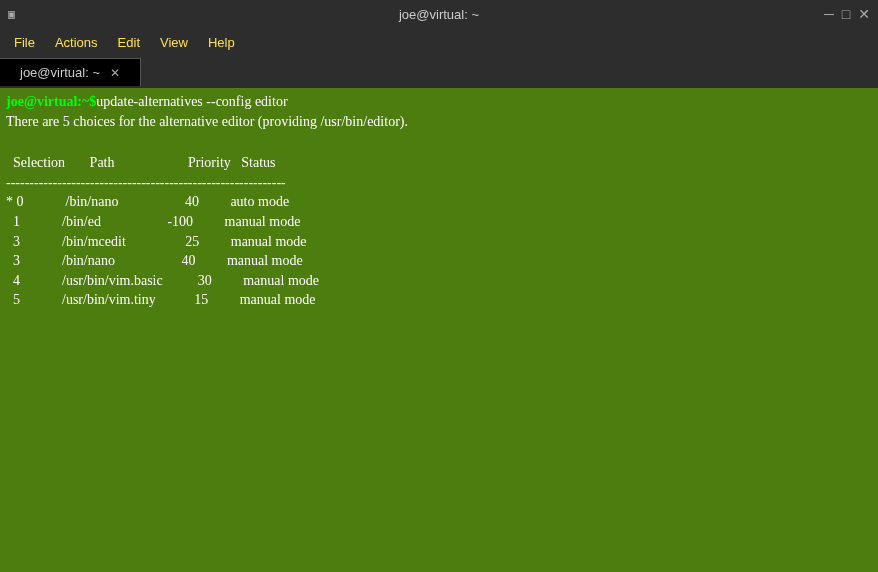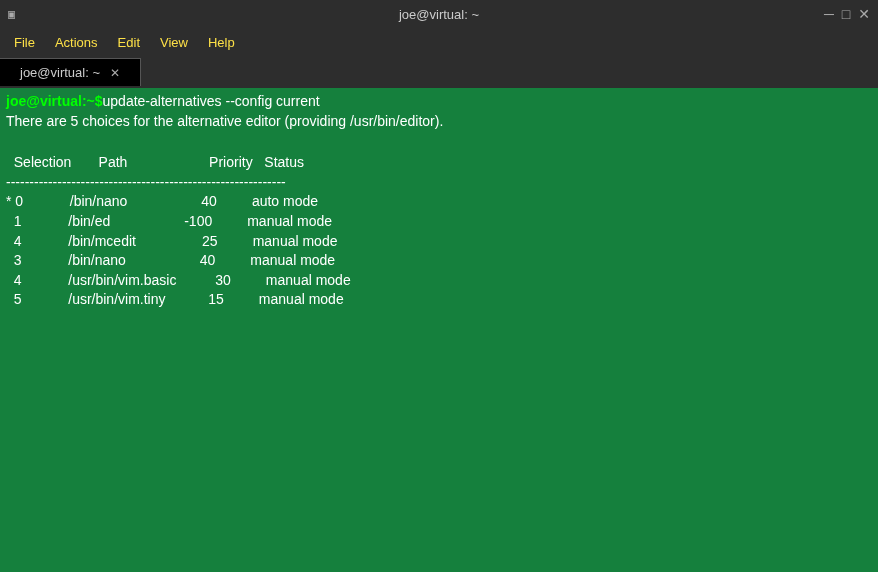--- a/index.html
+++ b/index.html
@@ -107,27 +107,27 @@
     }
 
     .tab-close {
       color: #aaa;
       font-size: 12px;
       cursor: pointer;
     }
 
     
     .terminal {
-      background: #15803d;
+      background: #4d7c0f;
       flex: 1;
       padding: 4px 6px;
       overflow: hidden;
       color: #fff;
       font-size: 14px;
-      font-family: Liberation Sans, sans-serif;
+      font-family: Liberation Serif, serif;
       line-height: 1.4;
     }
 
     .prompt-line {
       display: flex;
       flex-wrap: wrap;
     }
 
     .prompt-user {
       color: #00ff00;
@@ -203,31 +203,31 @@
       <span>joe@virtual: ~</span>
       <span class="tab-close">✕</span>
     </div>
   </div>
 
   <div class="terminal">
 
     <div class="prompt-line">
       <span class="prompt-user">joe@virtual</span>
         <span class="prompt-user">:~$</span>
-        <span class="prompt-cmd"> update-alternatives --config current</span>
+        <span class="prompt-cmd"> update-alternatives --config editor</span>
     </div>
 
     <div class="output-line">There are 5 choices for the alternative editor (providing /usr/bin/editor).</div>
 
     <div class="header-line">  Selection       Path                     Priority   Status</div>
 
     <div class="divider-line">------------------------------------------------------------</div>
 
     <div class="table-row">* 0            /bin/nano                   40         auto mode</div>
     <div class="table-row">  1            /bin/ed                   -100         manual mode</div>
-    <div class="table-row">  4            /bin/mcedit                 25         manual mode</div>
+    <div class="table-row">  3            /bin/mcedit                 25         manual mode</div>
     <div class="table-row">  3            /bin/nano                   40         manual mode</div>
     <div class="table-row">  4            /usr/bin/vim.basic          30         manual mode</div>
     <div class="table-row">  5            /usr/bin/vim.tiny           15         manual mode</div>
 
 
   </div>
 </div>
 
 </body></html>

